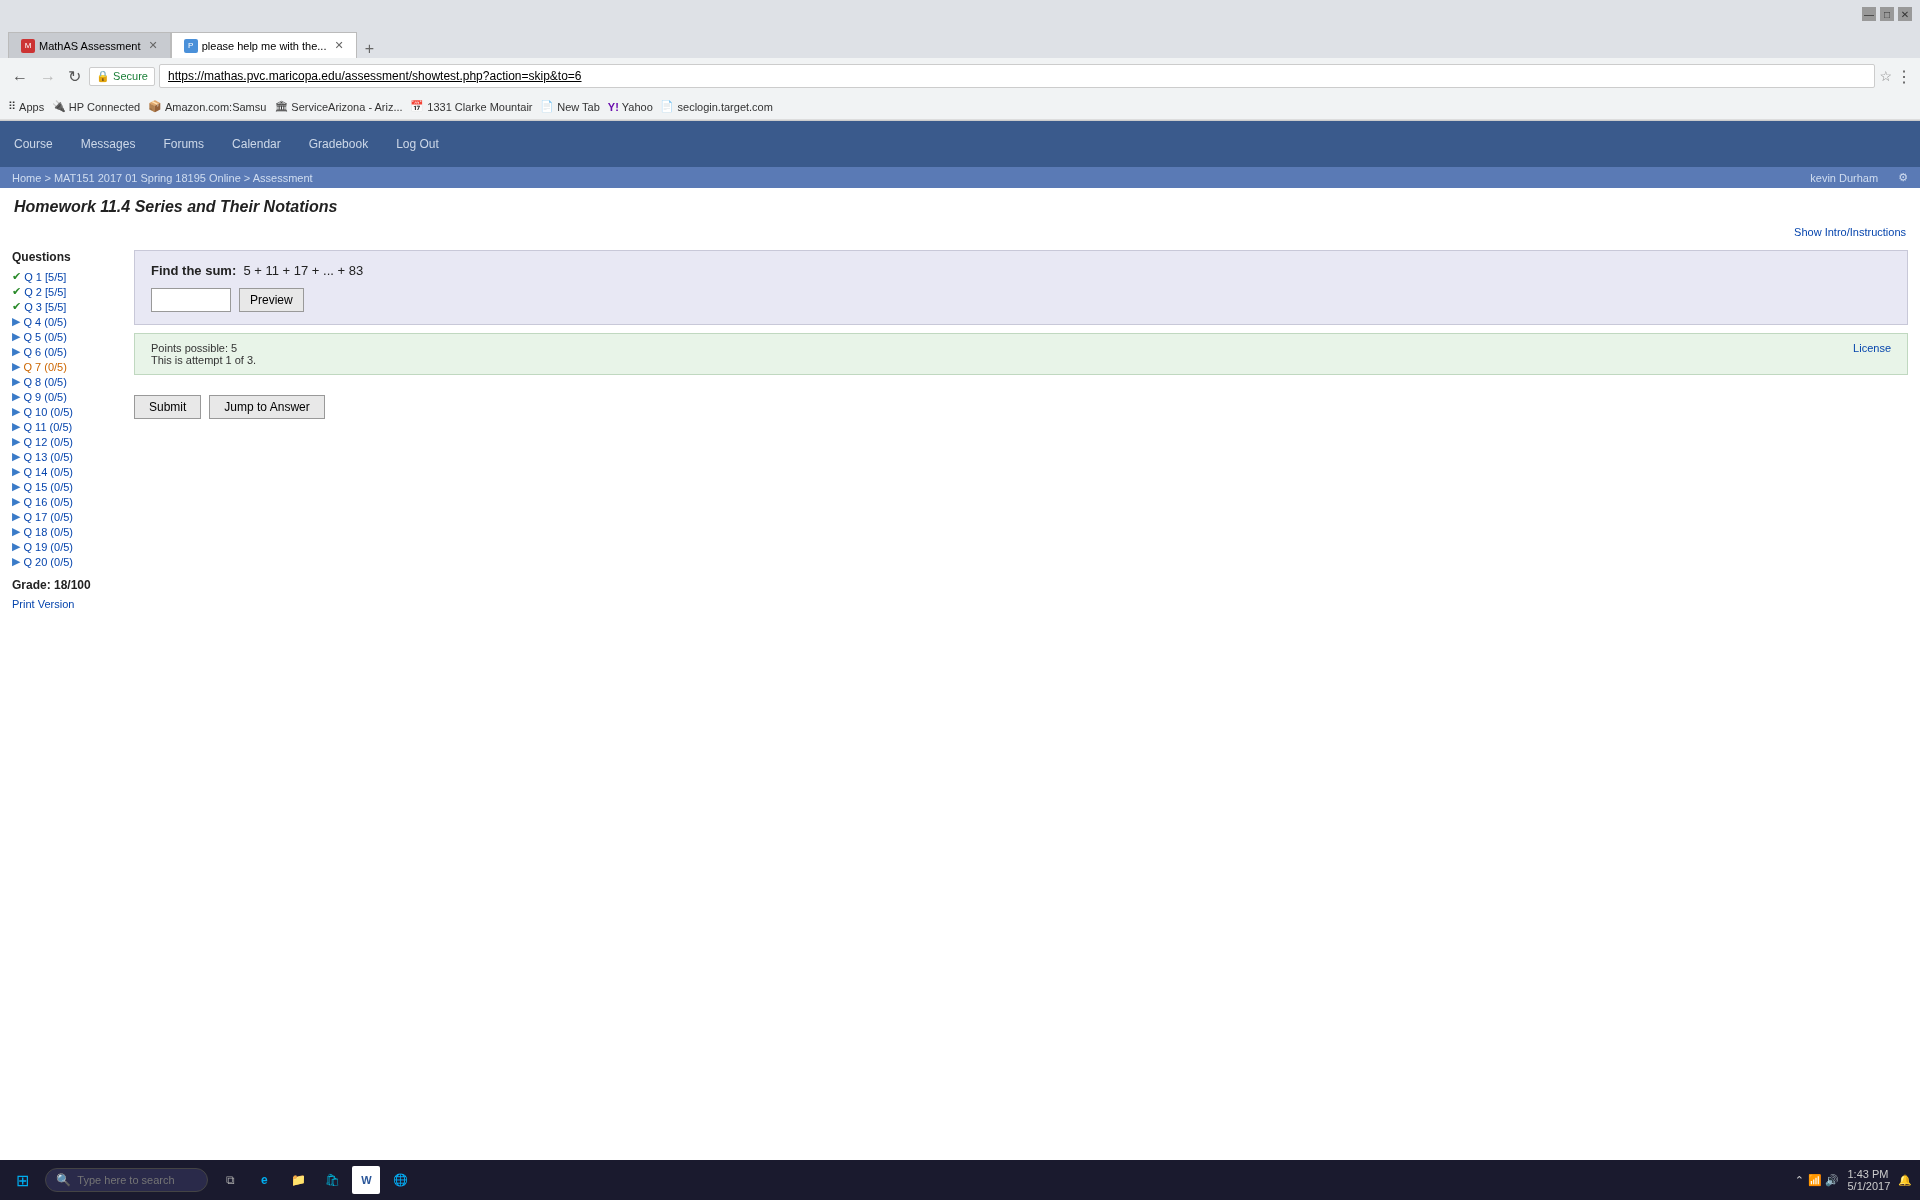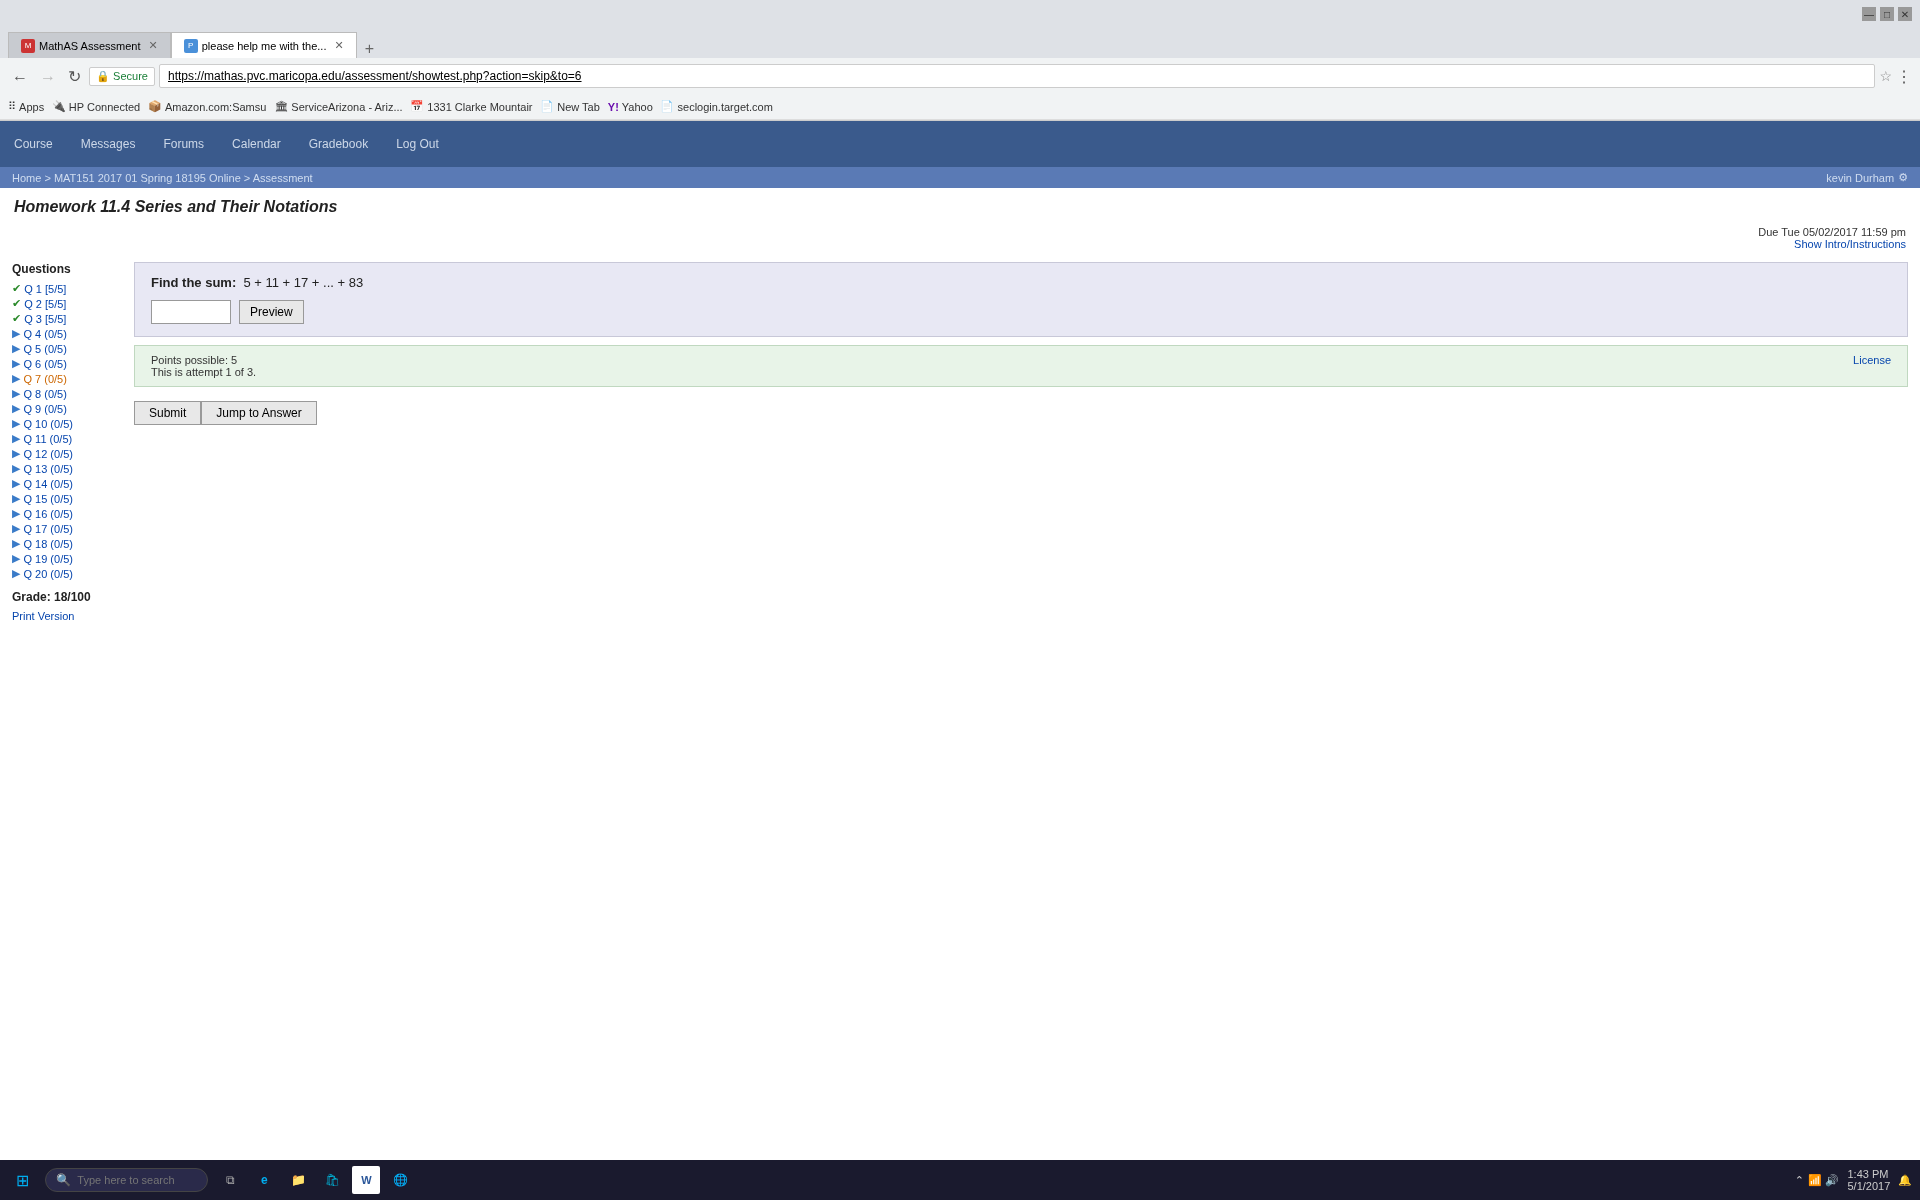--- a/index.html
+++ b/index.html
@@ -34,21 +34,21 @@
     .bookmarks-bar { display: flex; align-items: center; padding: 2px 8px; gap: 8px; background: #f1f3f4; border-bottom: 1px solid #ddd; height: 26px; font-size: 11px; }
     .bookmark-item { display: flex; align-items: center; gap: 3px; cursor: pointer; color: #333; white-space: nowrap; }
     .bookmark-item .bk-icon { font-size: 11px; }
 
     
     .app-nav { background: #3a5a8c; display: flex; align-items: center; height: 46px; }
     .app-nav a { color: #cdd8e8; font-size: 12px; padding: 6px 14px; text-decoration: none; display: block; }
 
     
     .breadcrumb-bar { background: #5a7ab5; padding: 4px 12px; color: #d0ddf0; font-size: 11px; display: flex; justify-content: space-between; align-items: center; }
-    .breadcrumb-bar .user-info { color: #d0ddf0; font-size: 11px; display: flex; align-items: center; gap: 4px; }
+    .breadcrumb-bar .user-info { color: #d0ddf0; font-size: 11px; display: flex; align-items: center; gap: 20px; }
 
     
     .page-title-bar { padding: 10px 14px 6px; font-size: 16px; font-weight: bold; color: #222; font-style: italic; }
 
     
     .due-date { text-align: right; padding: 4px 14px; font-size: 11px; color: #333; }
     .show-intro { color: #0645ad; cursor: pointer; font-size: 11px; }
 
     
     .main-layout { display: flex; padding: 8px 12px; gap: 12px; }
@@ -66,21 +66,21 @@
     .question-box { background: #e8e8f4; border: 1px solid #c8c8d8; padding: 12px 16px; margin-bottom: 8px; }
     .question-text { font-size: 13px; color: #222; }
     .answer-row { display: flex; align-items: center; gap: 8px; margin-top: 10px; }
     .answer-input { border: 1px solid #999; padding: 3px 6px; font-size: 12px; width: 80px; height: 24px; }
     .preview-btn { background: #e8e8e8; border: 1px solid #999; padding: 3px 10px; font-size: 12px; cursor: pointer; height: 24px; }
 
     .points-area { background: #e8f4e8; border: 1px solid #c0d8c0; padding: 8px 16px; font-size: 11px; display: flex; justify-content: space-between; align-items: flex-start; margin-bottom: 8px; }
     .points-info { color: #333; }
     .license-link { color: #0645ad; cursor: pointer; font-size: 11px; }
 
-    .action-row { display: flex; margin-top: 14px; }
+    .action-row { display: flex; gap: 8px; margin-top: 20px; }
     .submit-btn { background: #e8e8e8; border: 1px solid #999; padding: 4px 14px; font-size: 12px; cursor: pointer; }
     .jump-btn { background: #e8e8e8; border: 1px solid #999; padding: 4px 14px; font-size: 12px; cursor: pointer; }
 
     
     .taskbar { position: fixed; bottom: 0; left: 0; right: 0; height: 40px; background: #1a1a2e; display: flex; align-items: center; justify-content: space-between; padding: 0 8px; z-index: 1000; }
     .taskbar-left { display: flex; align-items: center; gap: 8px; }
     .start-btn { background: none; border: none; color: white; font-size: 13px; cursor: pointer; padding: 4px 8px; display: flex; align-items: center; gap: 4px; }
     .search-box { display: flex; align-items: center; background: #2a2a4a; border: 1px solid #444; padding: 4px 10px; border-radius: 14px; gap: 6px; }
     .search-box input { background: none; border: none; color: #ccc; font-size: 11px; outline: none; width: 120px; }
     .taskbar-icons { display: flex; align-items: center; gap: 6px; }
@@ -180,21 +180,20 @@
   <span>Home &gt; MAT151 2017 01 Spring 18195 Online &gt; Assessment</span>
   <div class="user-info">
     <span>kevin Durham</span>
     <span>⚙</span>
   </div>
 </div>
 
 <div class="page-title-bar">Homework 11.4 Series and Their Notations</div>
 
 <div class="due-date">
-  <div>Due Tue 05/02/2017 11:59 pm</div>
   <span class="show-intro">Show Intro/Instructions</span>
 </div>
 
 <div class="main-layout">
 
   <div class="sidebar">
     <div class="sidebar-title">Questions</div>
 
     <div class="q-item">
       <span style="color:#2a8a2a;">✔</span>

